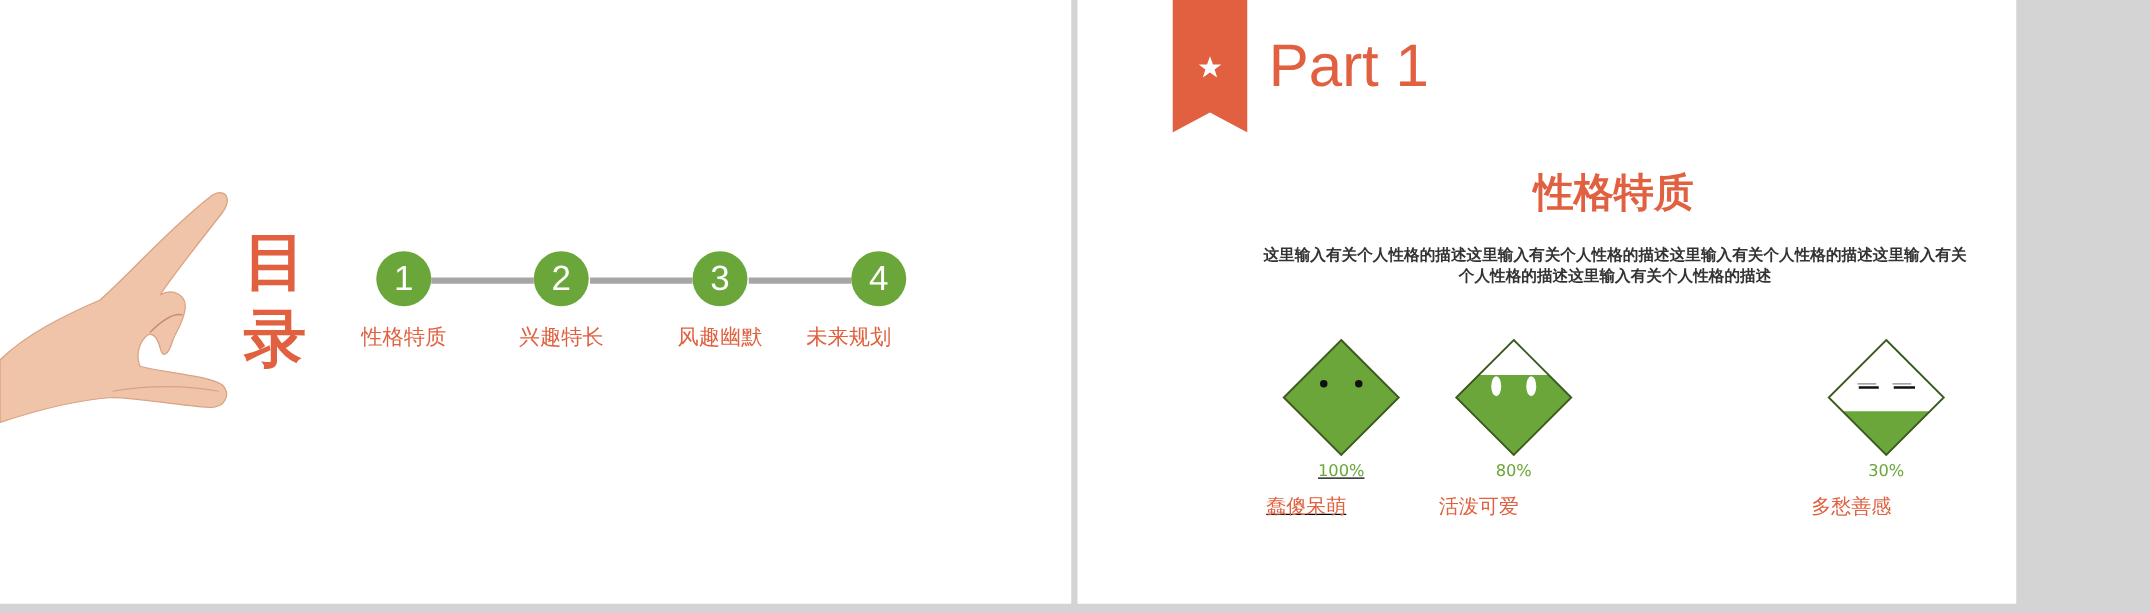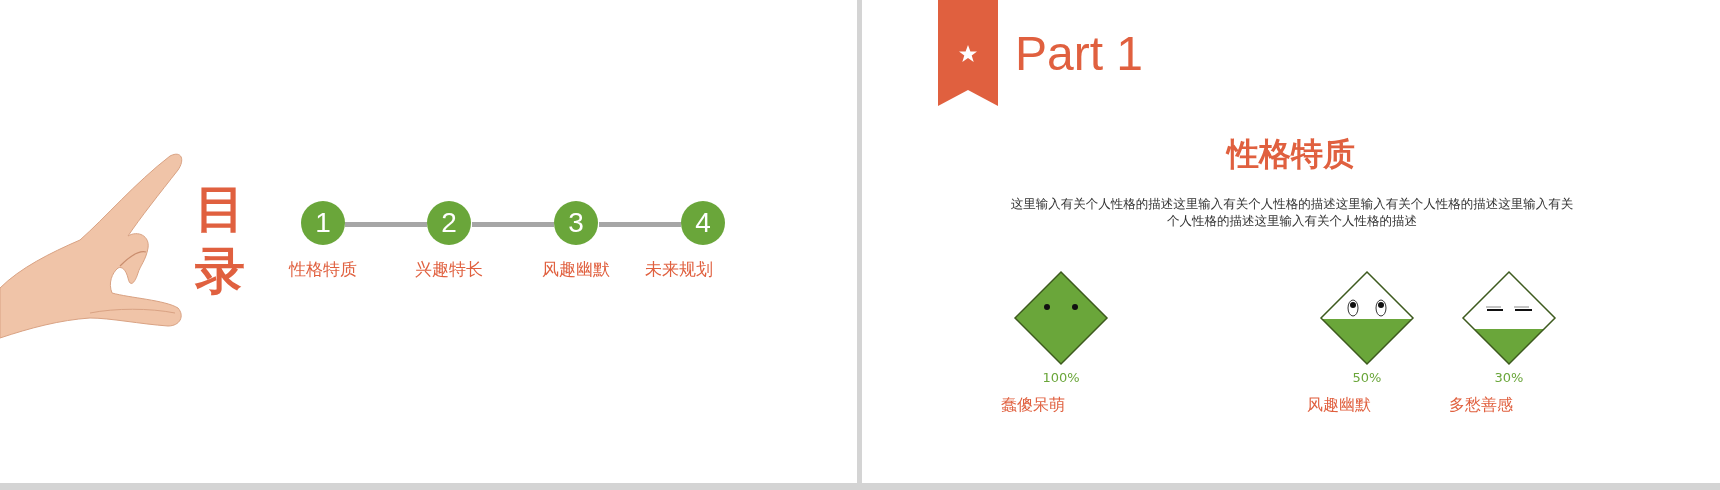--- a/index.html
+++ b/index.html
@@ -1,21 +1,21 @@
 <!DOCTYPE html>
 <html><head>
   <meta charset="utf-8">
   <style>
     * { margin: 0; padding: 0; box-sizing: border-box; }
     html, body { width: 1720px; height: 490px; overflow: hidden; background: #d4d4d4; }
     body { position: relative; font-family: "DejaVu Sans", "Liberation Sans", sans-serif; }
 
     .slide { position: absolute; top: 0; background: #ffffff; height: 483px; overflow: hidden; }
     #slide-left { left: 0; width: 857px; }
-    #slide-right { left: 862px; width: 858px; }
+    #slide-right { left: 862px; width: 751px; }
 
     
     .hand { position: absolute; left: 0; top: 148px; width: 185px; height: 200px; }
 
     .toc-title { position: absolute; left: 190px; top: 178px; width: 60px;
       color: #e0603f; font-size: 50px; line-height: 62px; text-align: center; font-weight: bold; }
 
     .timeline-line { position: absolute; top: 222px; height: 5px; background: #a6a6a6; }
     .step-circle { position: absolute; width: 44px; height: 44px; border-radius: 50%;
       background: #6aa63a; color: #ffffff; font-size: 28px; line-height: 44px;
@@ -23,21 +23,21 @@
     .step-label { position: absolute; top: 258px; width: 110px; text-align: center;
       color: #e0603f; font-size: 17px; }
 
     
     .ribbon { position: absolute; left: 76px; top: 0; width: 60px; height: 108px; }
     .part-title { position: absolute; left: 153px; top: 24px; color: #e0603f;
       font-family: "Liberation Sans", sans-serif; font-size: 48px; line-height: 60px; }
     .section-title { position: absolute; left: 0; width: 858px; top: 133px; text-align: center;
       color: #e0603f; font-size: 32px; font-weight: bold; }
     .desc { position: absolute; left: 100px; width: 660px; top: 195px; text-align: center;
-      color: #333333; font-size: 12.5px; line-height: 17px; }
+      color: #333333; font-size: 12.5px; line-height: 17px; font-weight: bold; }
 
     .trait { position: absolute; top: 270px; width: 120px; }
     .trait svg { display: block; margin: 0 auto; }
     .trait .pct { text-align: center; color: #6aa63a; font-size: 13px; margin-top: 4px; }
     .trait .name { color: #e0603f; font-size: 16px; margin-top: 10px; }
   </style>
 </head>
 <body>
 
 <div class="slide" id="slide-left">
@@ -76,49 +76,47 @@
   </svg>
   <div class="part-title">Part 1</div>
 
   <div class="section-title">性格特质</div>
 
   <div class="desc">
     <div>这里输入有关个人性格的描述这里输入有关个人性格的描述这里输入有关个人性格的描述这里输入有关</div>
     <div>个人性格的描述这里输入有关个人性格的描述</div>
   </div>
 
-  <div class="trait" style="left:139px;">
+  <div class="trait" style="left:151px;text-decoration:underline;">
     <svg width="96" height="96" viewBox="0 0 96 96">
       <polygon points="48,2 94,48 48,94 2,48" fill="#6aa63a" stroke="#3d5a1e" stroke-width="1.5"></polygon>
       <circle cx="34" cy="37" r="3" fill="#111"></circle>
       <circle cx="62" cy="37" r="3" fill="#111"></circle>
     </svg>
     <div class="pct">100%</div>
     <div class="name">蠢傻呆萌</div>
   </div>
 
-
-  <div class="trait" style="left:445px;">
+  <div class="trait" style="left:289px;">
     <svg width="96" height="96" viewBox="0 0 96 96">
       <defs>
-          <clipPath id="d3">
+          <clipPath id="d2">
             <polygon points="48,2 94,48 48,94 2,48"></polygon>
           </clipPath>
         </defs>
       <polygon points="48,2 94,48 48,94 2,48" fill="#ffffff"></polygon>
-      <rect x="0" y="49" width="96" height="50" fill="#6aa63a" clip-path="url(#d3)"></rect>
+      <rect x="0" y="30" width="96" height="70" fill="#6aa63a" clip-path="url(#d2)"></rect>
       <polygon points="48,2 94,48 48,94 2,48" fill="none" stroke="#3d5a1e" stroke-width="1.5"></polygon>
-      <ellipse cx="34" cy="38" rx="5" ry="8" fill="#ffffff" stroke="#333" stroke-width="1"></ellipse>
-      <circle cx="34" cy="35" r="3" fill="#111"></circle>
-      <ellipse cx="62" cy="38" rx="5" ry="8" fill="#ffffff" stroke="#333" stroke-width="1"></ellipse>
-      <circle cx="62" cy="35" r="3" fill="#111"></circle>
+      <ellipse cx="34" cy="39" rx="4" ry="8" fill="#ffffff"></ellipse>
+      <ellipse cx="62" cy="39" rx="4" ry="8" fill="#ffffff"></ellipse>
     </svg>
-    <div class="pct">50%</div>
-    <div class="name">风趣幽默</div>
+    <div class="pct">80%</div>
+    <div class="name">活泼可爱</div>
   </div>
+
 
   <div class="trait" style="left:587px;">
     <svg width="96" height="96" viewBox="0 0 96 96">
       <defs>
           <clipPath id="d4">
             <polygon points="48,2 94,48 48,94 2,48"></polygon>
           </clipPath>
         </defs>
       <polygon points="48,2 94,48 48,94 2,48" fill="#ffffff"></polygon>
       <rect x="0" y="59" width="96" height="40" fill="#6aa63a" clip-path="url(#d4)"></rect>

